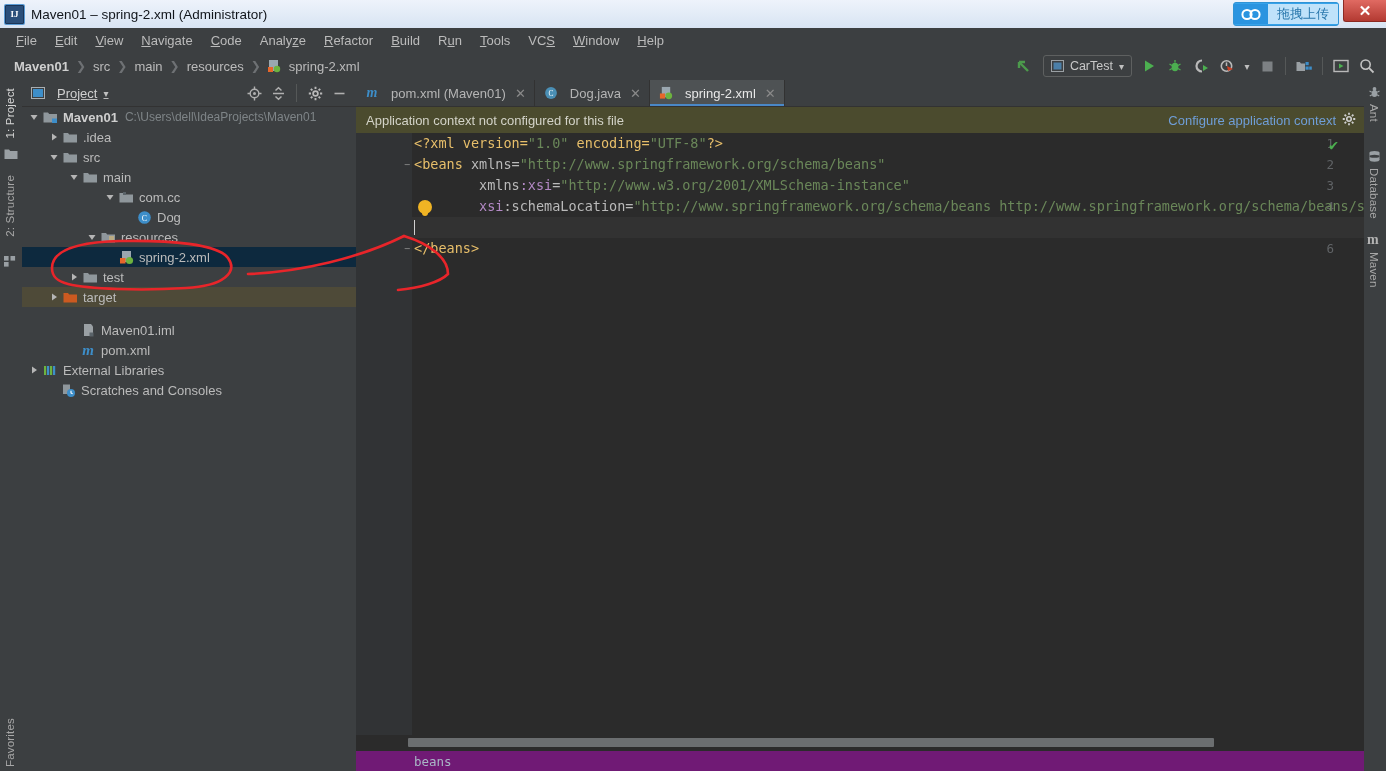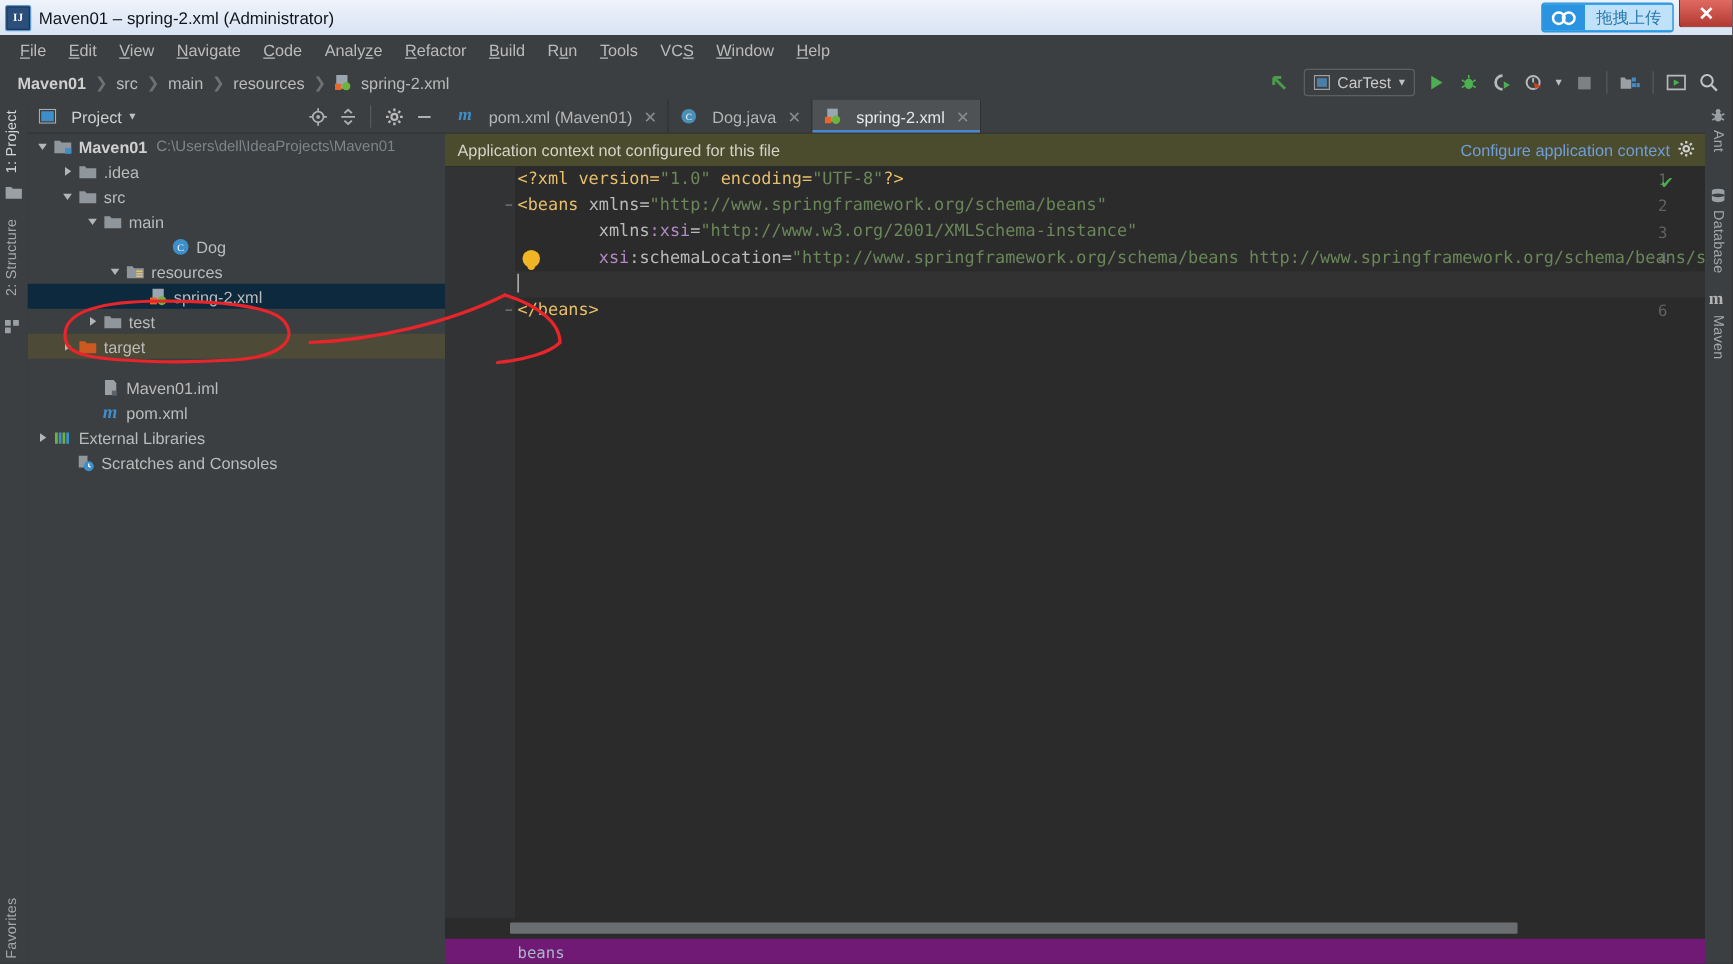--- a/index.html
+++ b/index.html
@@ -97,21 +97,21 @@
   .vtab.sel{color:#d6d6d6;}
   .vtab.rot180{transform:rotate(180deg);}
 
   
   .project{
     position:absolute;left:22px;top:80px;width:334px;height:691px;
     background:#3c3f41;border-right:1px solid #2b2b2b;
   }
   .proj-head{
     height:26px;display:flex;align-items:center;
-    border-bottom:1px solid #323232;background:#3c3f41;
+    border-bottom:1px solid #323232;background:#3c3f41;text-decoration:underline;
   }
   .proj-head-title{display:flex;align-items:center;gap:6px;padding-left:8px;font-size:13px;color:#d0d0d0;}
   .proj-head-tools{position:absolute;right:6px;display:flex;align-items:center;gap:2px;}
   .ph-btn{width:22px;height:22px;display:flex;align-items:center;justify-content:center;}
   .tree{position:absolute;left:0;top:27px;width:334px;bottom:0;overflow:hidden;background:#3c3f41;}
   .row{height:20px;display:flex;align-items:center;font-size:13px;color:#bbbbbb;white-space:nowrap;}
   .row.sel{background:#0d293e;}
   .row.hl{background:#4e4a38;}
   .arrow{width:12px;height:12px;display:inline-block;margin-right:2px;flex:0 0 12px;}
   .arrow.none{visibility:hidden;}
@@ -431,20 +431,33 @@
             </svg></span>
         <span class="ico">
           <svg width="15" height="13" viewBox="0 0 15 13">
               <path d="M0.5 2 L5 2 L6.2 3.5 L14 3.5 L14 11.5 L0.5 11.5 Z" fill="#8f979c"></path>
             </svg>
           </span>
         <span class="name">main</span>
       </div>
 
 
+      <div class="row" style="padding-left:82px;">
+        <span class="arrow">
+          <svg width="12" height="12" viewBox="0 0 12 12">
+              <path d="M2.5 4 L9.5 4 L6 9 Z" fill="#b5b5b5"></path>
+            </svg></span>
+        <span class="ico">
+          <svg width="15" height="13" viewBox="0 0 15 13">
+              <path d="M0.5 2 L5 2 L6.2 3.5 L14 3.5 L14 11.5 L0.5 11.5 Z" fill="#8f979c"></path>
+              <rect x="4" y="1" width="3" height="3" fill="#5a6369"></rect>
+            </svg>
+          </span>
+        <span class="name">com.cc</span>
+      </div>
 
       <div class="row" style="padding-left:100px;">
         <span class="arrow none"></span>
         <span class="ico">
           <svg width="15" height="15" viewBox="0 0 15 15">
               <circle cx="7.5" cy="7.5" r="6.3" fill="#3d8ec9"></circle>
               <text x="7.5" y="10.6" font-size="8" font-family="Liberation Serif, serif" fill="#ffffff" text-anchor="middle">C</text>
             </svg>
           </span>
         <span class="name">Dog</span>

